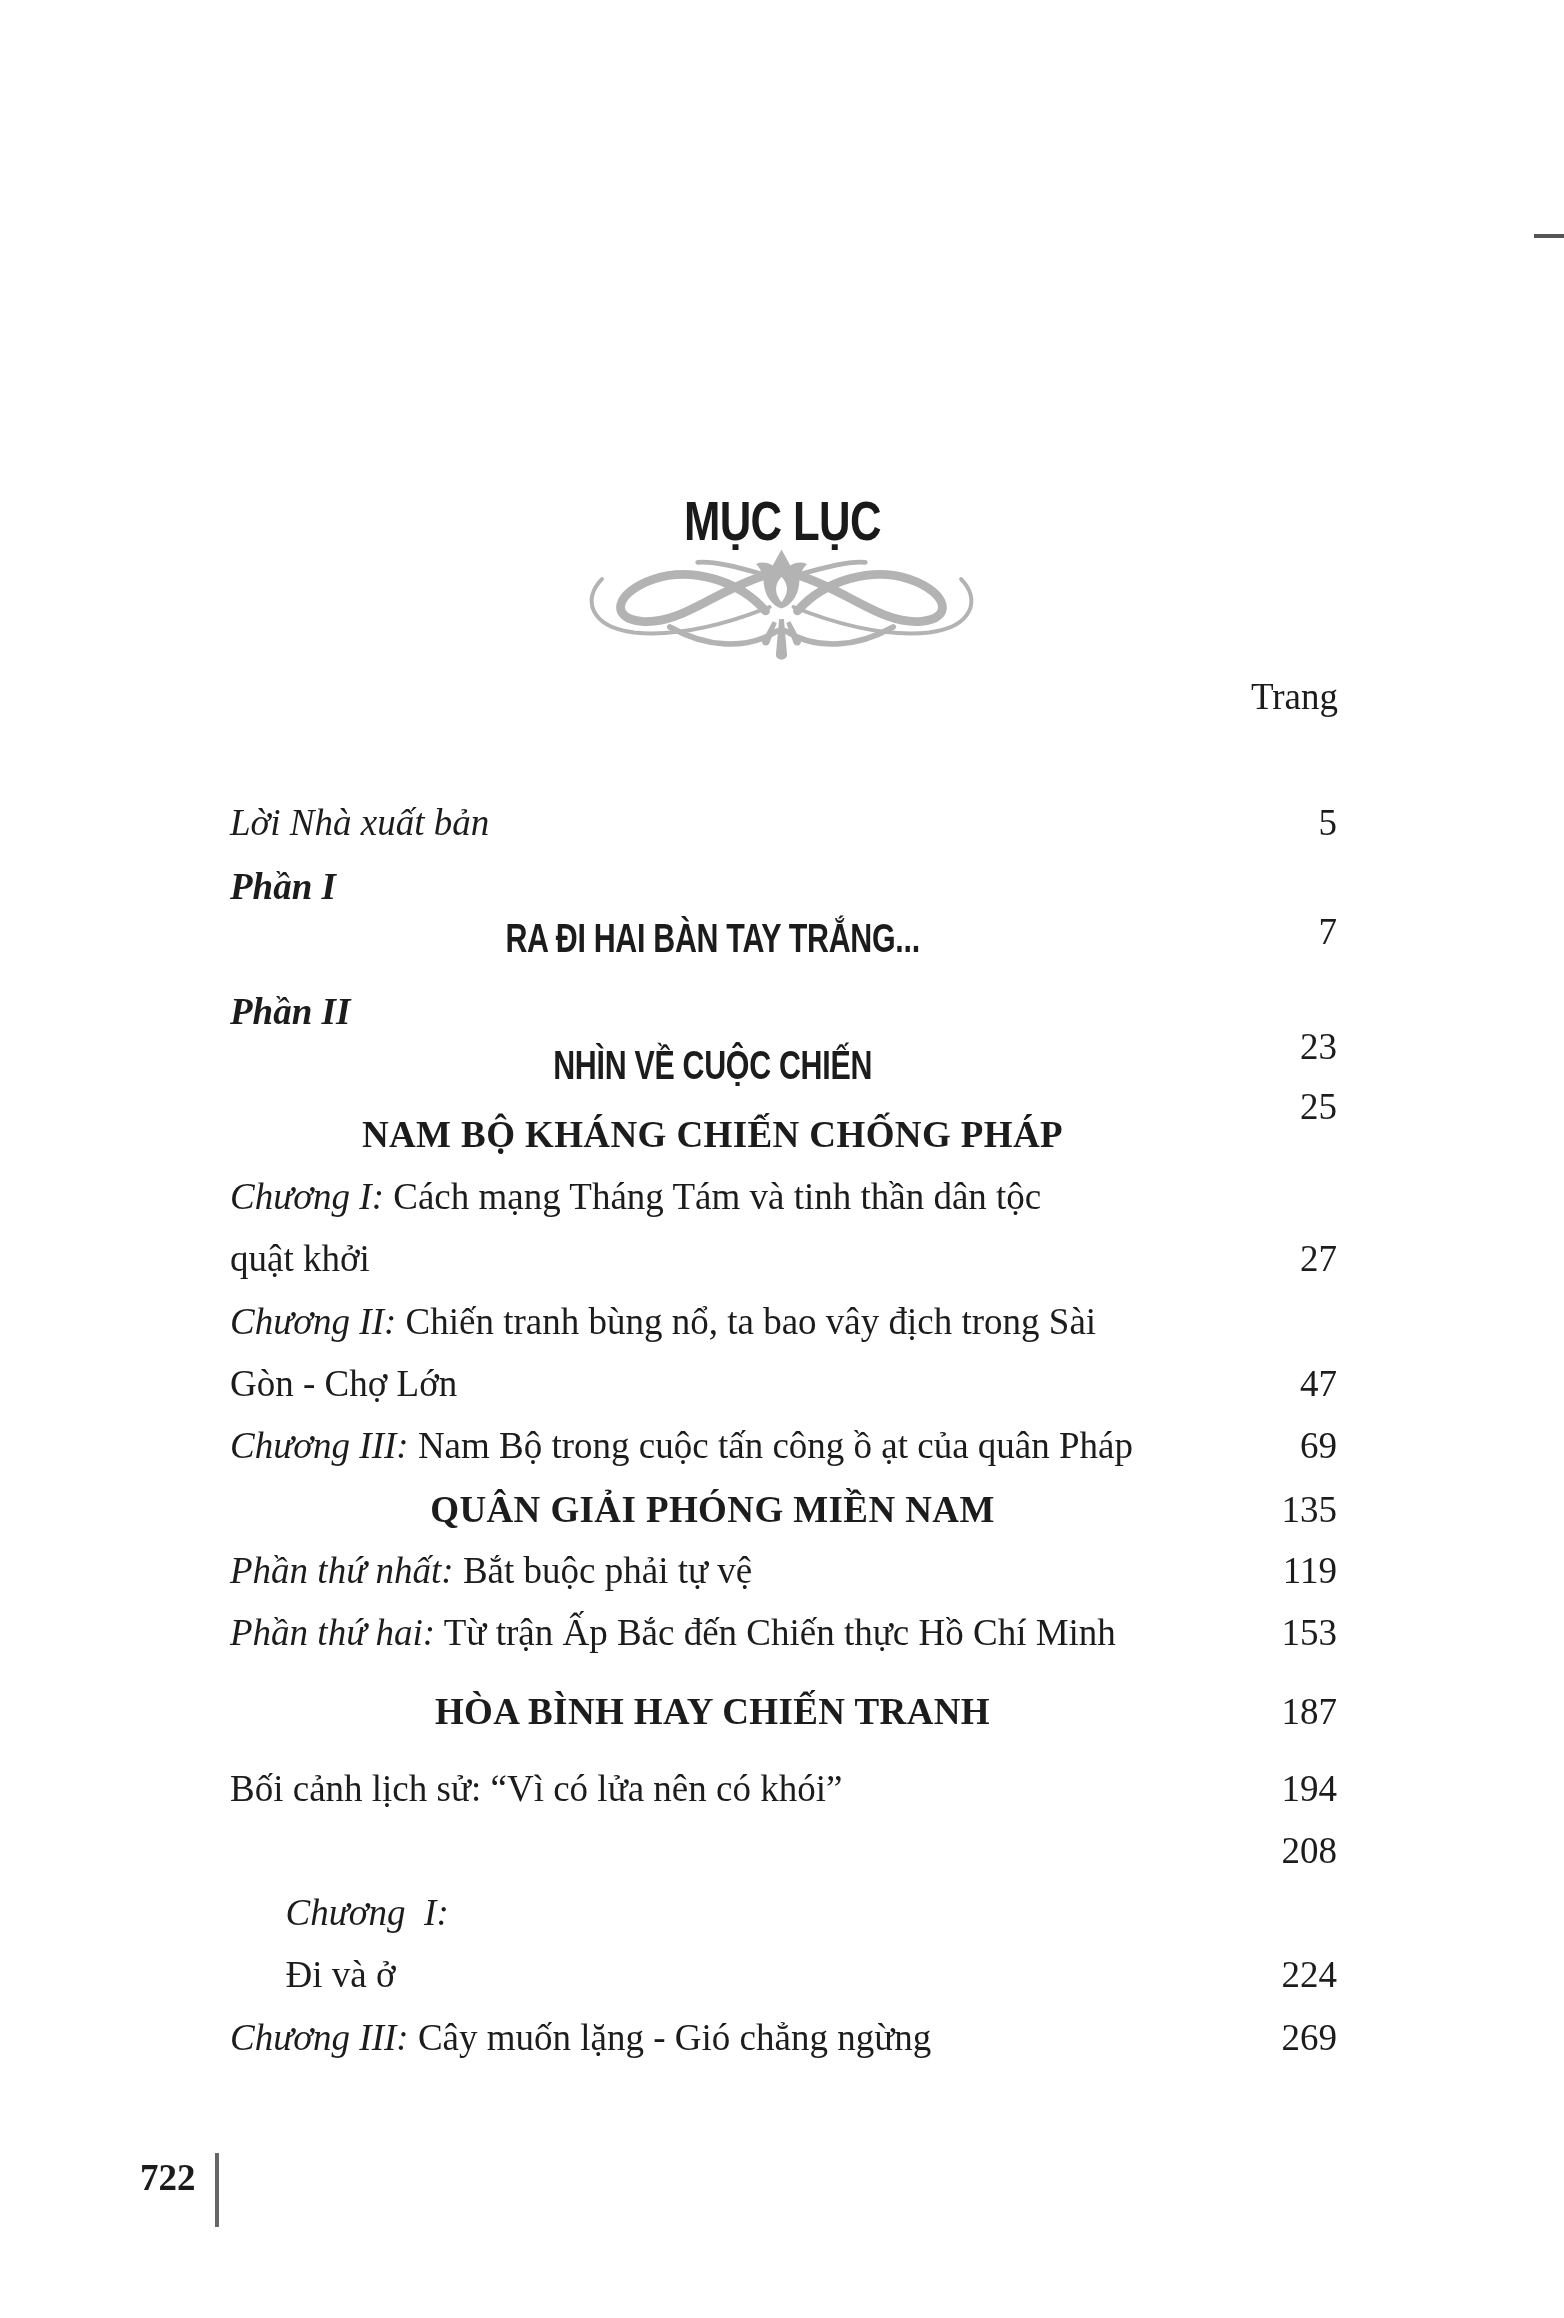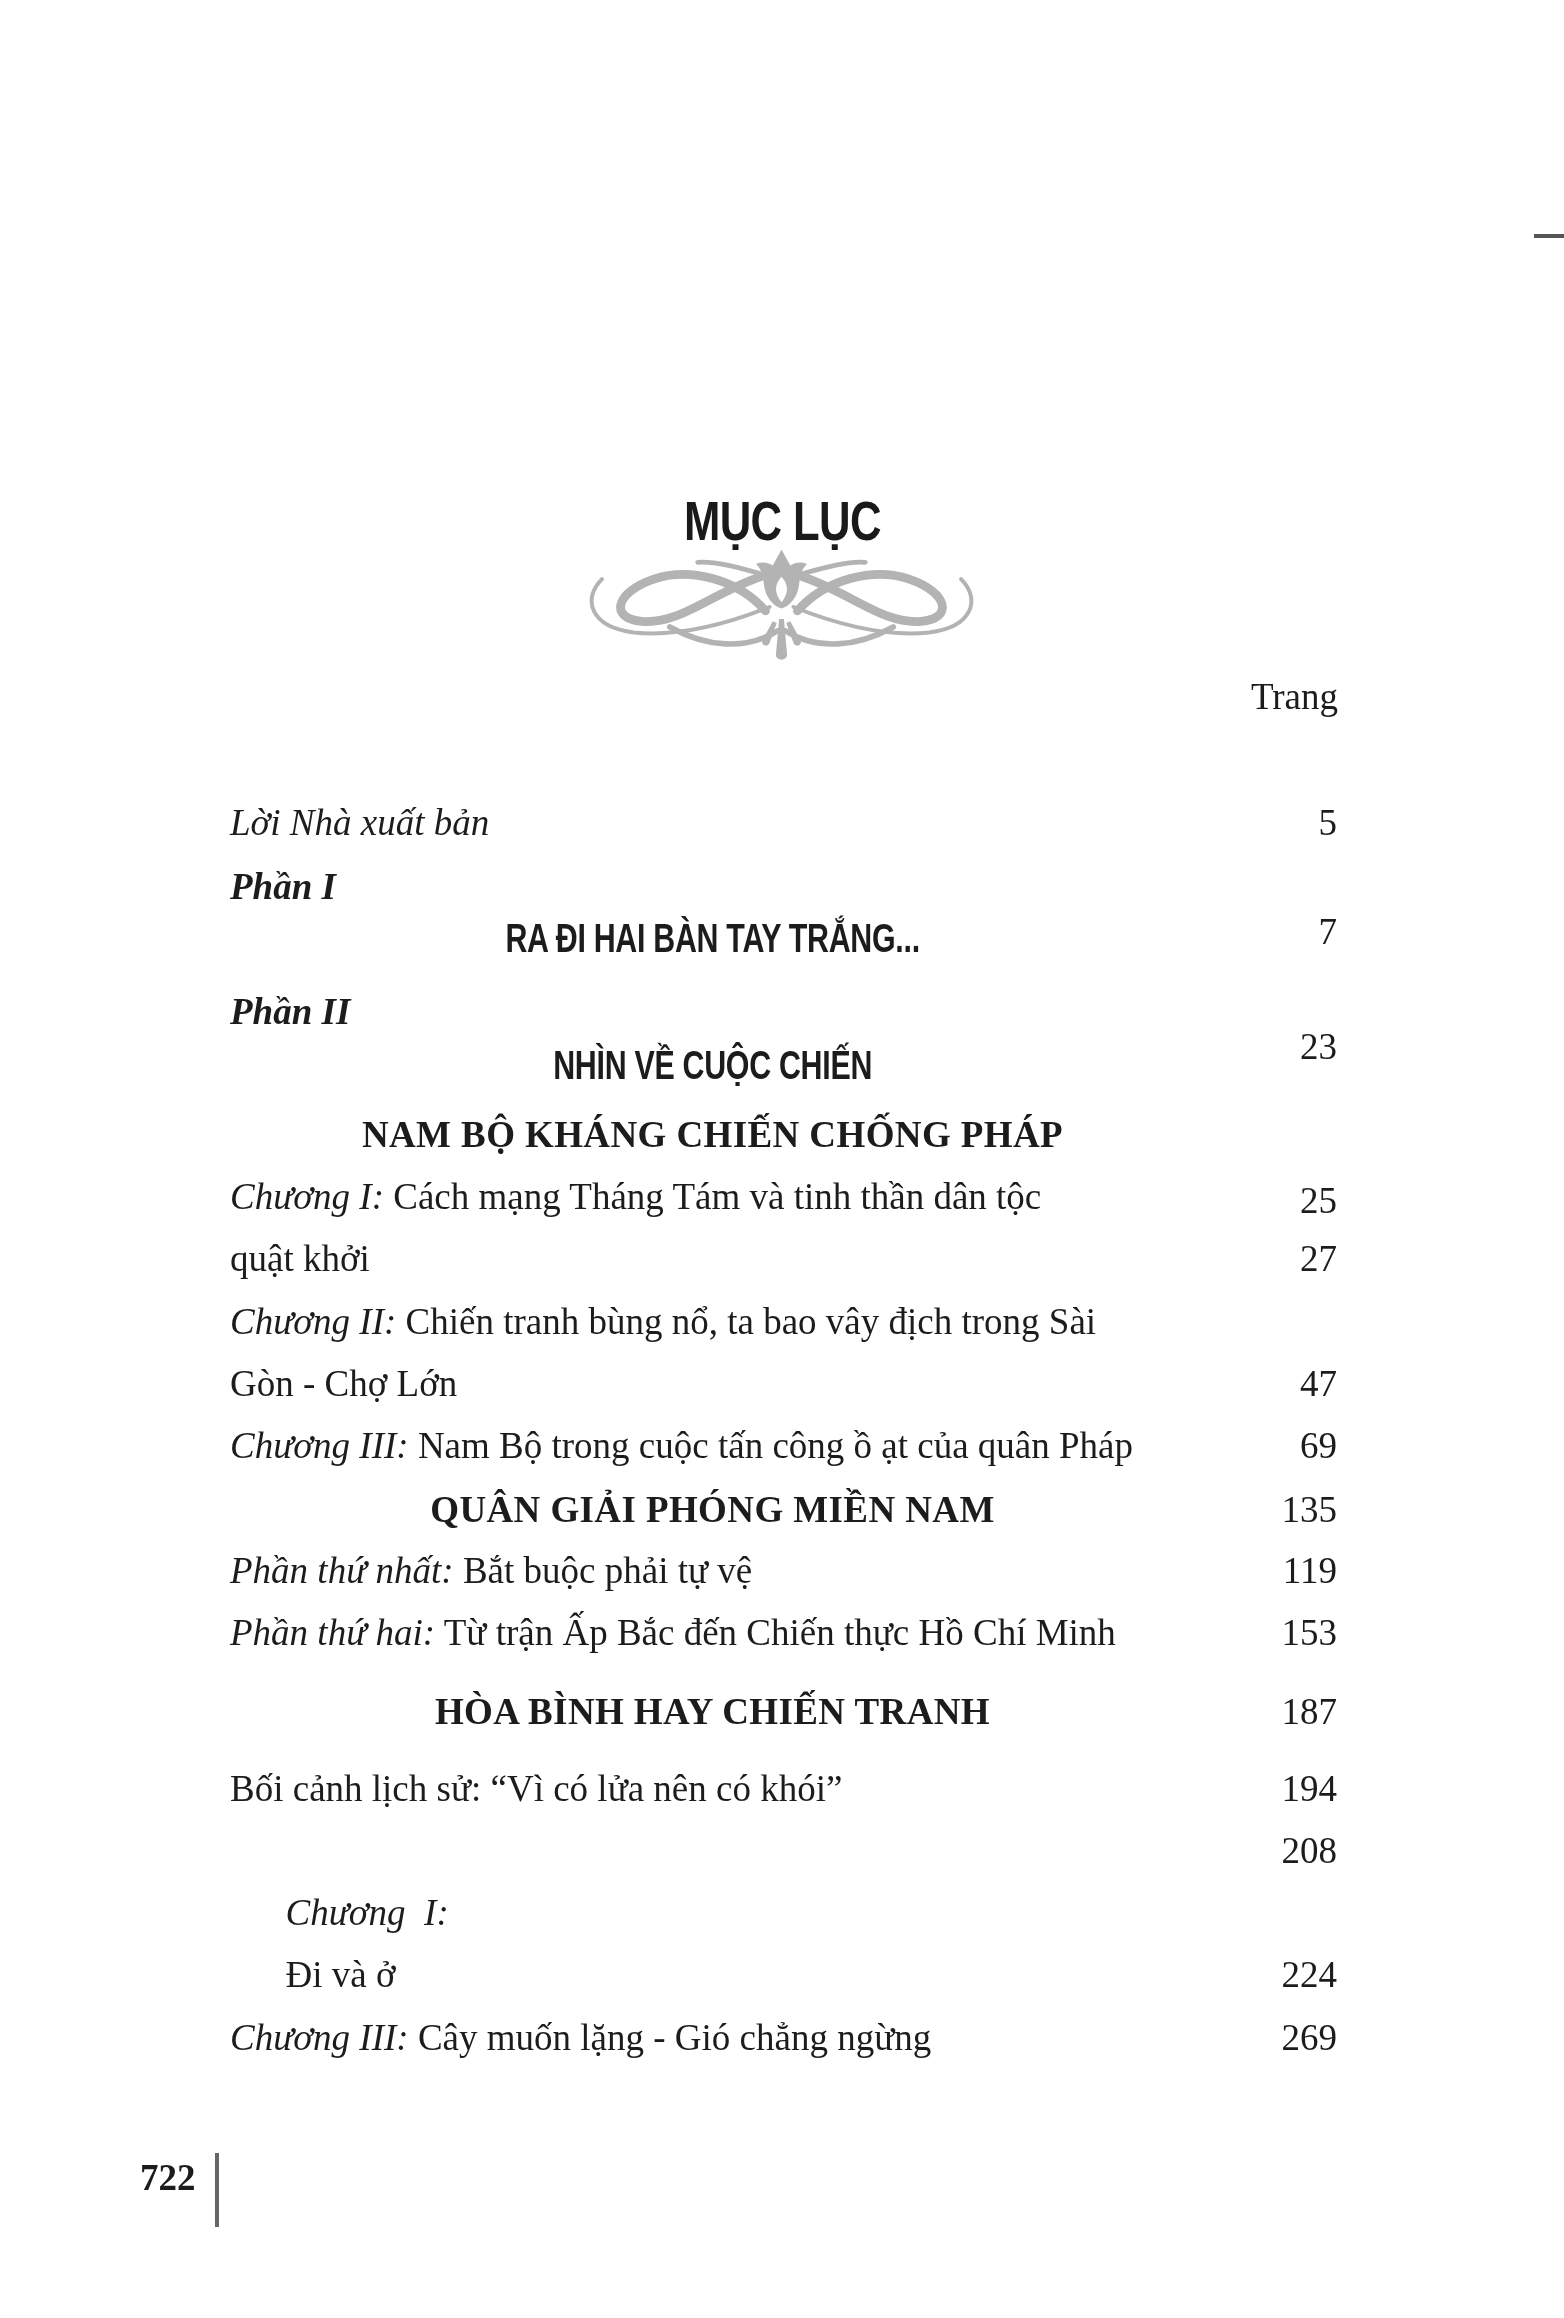--- a/index.html
+++ b/index.html
@@ -179,21 +179,21 @@
 
   <div class="part-label" style="top:863px;">Phần I</div>
   <div class="part-title" style="top:914px;">RA ĐI  HAI BÀN TAY TRẮNG...</div>
   <div class="pn" style="top:908px;">7</div>
 
   <div class="part-label" style="top:988px;">Phần II</div>
   <div class="part-title" style="top:1041px;">NHÌN VỀ CUỘC CHIẾN</div>
   <div class="pn" style="top:1023px;">23</div>
 
   <div class="section-head" style="top:1111px;">NAM BỘ KHÁNG CHIẾN CHỐNG PHÁP</div>
-  <div class="pn" style="top:1177px;text-align:right;">25</div>
+  <div class="pn" style="top:1083px;text-align:right;">25</div>
 
   <div class="row" style="top:1166px; height:124px;">
     <span class="text" style="top:0;">
       <i>Chương I:</i>
       <span>Cách mạng Tháng Tám và tinh thần dân tộc</span>
     </span>
     <span class="text" style="top:62px;">quật khởi</span>
     <span class="page" style="top:62px;">27</span>
   </div>
 

